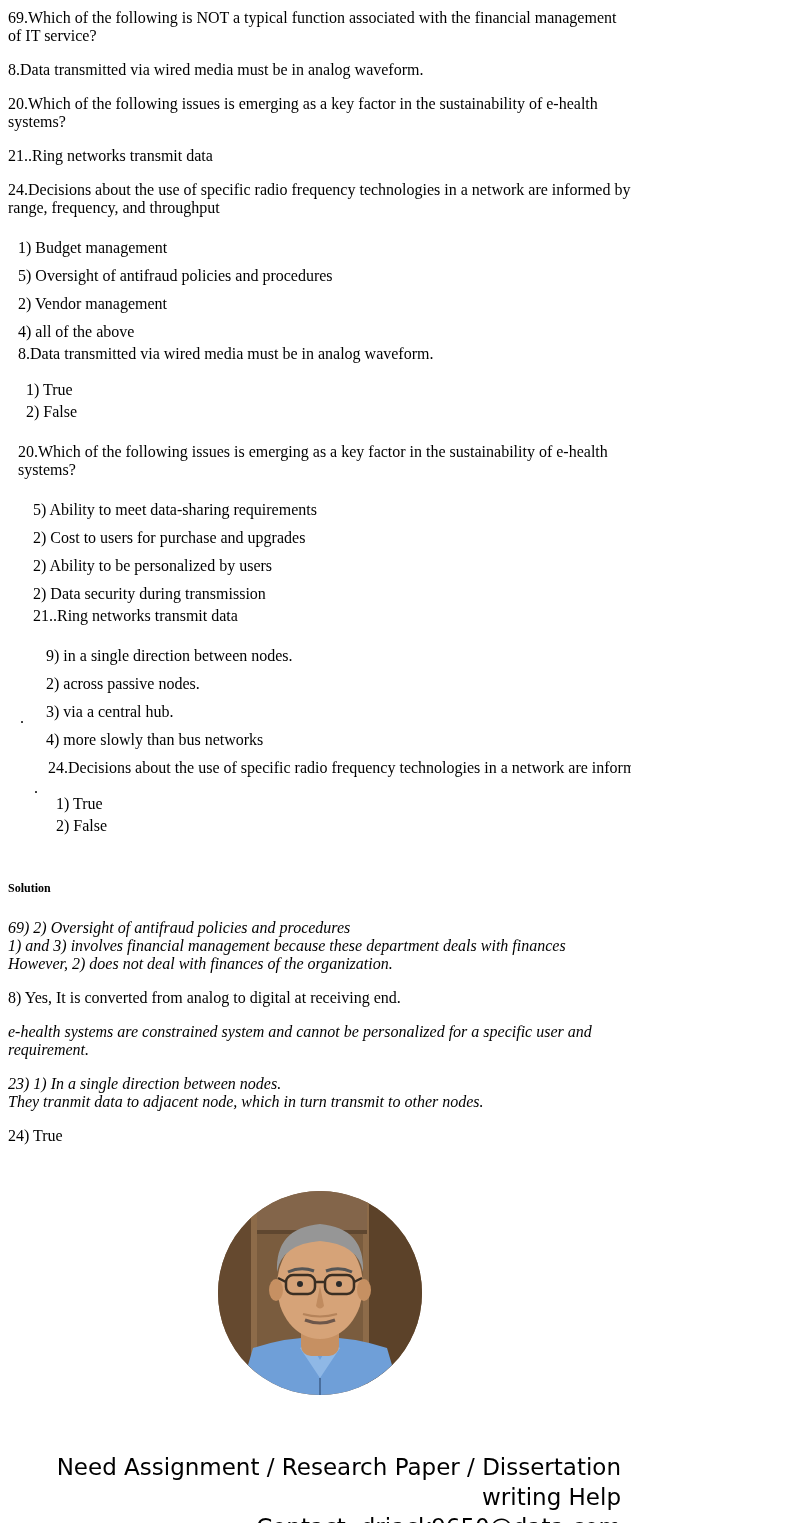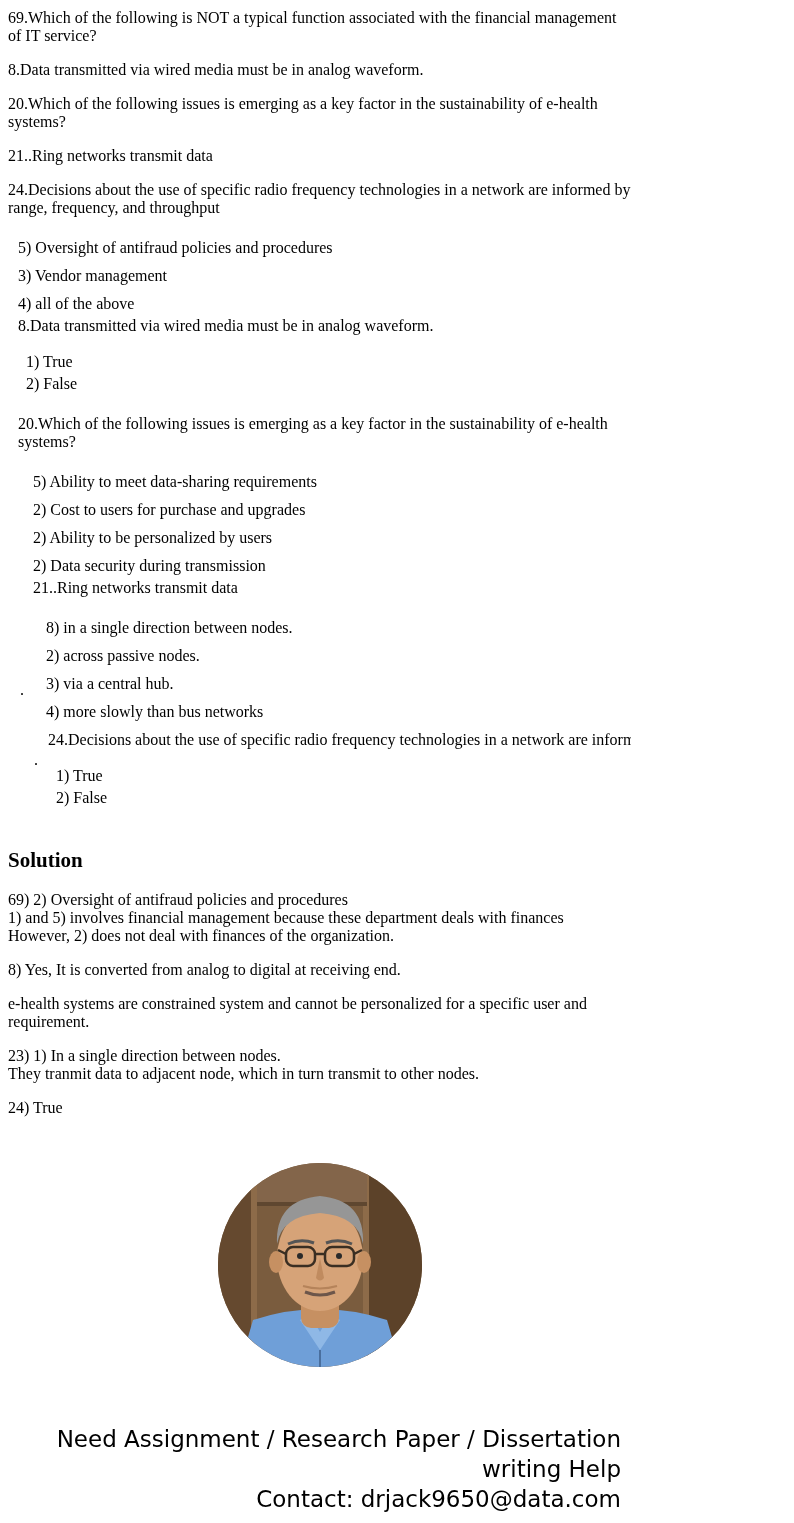--- a/index.html
+++ b/index.html
@@ -38,25 +38,25 @@
     overflow: hidden;
   }
   .stray-dot {
     position: absolute;
     font-size: 16px;
   }
   .dot-a { left: -26px; top: 6px; }
   .dot-b { left: -14px; top: 20px; }
   .solution-heading {
     font-weight: bold;
-    font-size: 21px;
+    font-size: 12px;
     margin: 0 0 22px 0;
   }
   .sol-para { margin: 0 0 16px 0; }
-  .sol-para div { line-height: 18px; }
+  .sol-para div { line-height: 18px; font-style: italic; }
   .avatar-wrap {
     margin-top: 45px;
     text-align: center;
   }
   .avatar {
     display: inline-block;
     width: 206px;
     height: 206px;
   }
   .footer {
@@ -74,55 +74,56 @@
 <body>
 
 <div class="page">
 
   <div class="q line">69.Which of the following is NOT a typical function associated with the financial management of IT service?</div>
   <div class="q line">8.Data transmitted via wired media must be in analog waveform.</div>
   <div class="q line">20.Which of the following issues is emerging as a key factor in the sustainability of e-health systems?</div>
   <div class="q line">21..Ring networks transmit data</div>
   <div class="line mb22">24.Decisions about the use of specific radio frequency technologies in a network are informed by range, frequency, and throughput</div>
 
+  <div class="line ind1 mb10">1) Budget management</div>
   <div class="line ind1 mb10">5) Oversight of antifraud policies and procedures</div>
-  <div class="line ind1 mb10">3) Vendor management</div>
+  <div class="line ind1 mb10">2) Vendor management</div>
   <div class="line ind1 mb4">4) all of the above</div>
 
   <div class="line ind1 mb18">8.Data transmitted via wired media must be in analog waveform.</div>
   <div class="line ind1b mb4">1) True</div>
   <div class="line ind1b mb22">2) False</div>
 
   <div class="line ind1 mb22">20.Which of the following issues is emerging as a key factor in the sustainability of e-health systems?</div>
   <div class="line ind2 mb10">5) Ability to meet data-sharing requirements</div>
   <div class="line ind2 mb10">2) Cost to users for purchase and upgrades</div>
   <div class="line ind2 mb10">2) Ability to be personalized by users</div>
   <div class="line ind2 mb4">2) Data security during transmission</div>
 
   <div class="line ind2 mb22">21..Ring networks transmit data</div>
-  <div class="line ind3 mb10">8) in a single direction between nodes.</div>
+  <div class="line ind3 mb10">9) in a single direction between nodes.</div>
   <div class="line ind3 mb10">2) across passive nodes.</div>
   <div class="line ind3 mb10">
     <span class="stray-dot dot-a">.</span>
     <span>3) via a central hub.</span>
   </div>
   <div class="line ind3 mb10">4) more slowly than bus networks</div>
 
   <div class="line ind3b mb18">
     <span class="stray-dot dot-b">.</span>
     <div class="clip">24.Decisions about the use of specific radio frequency technologies in a network are informed by range, frequency, and throughput</div>
   </div>
   <div class="line ind4 mb4">1) True</div>
   <div class="line ind4 mb44">2) False</div>
 
   <div class="solution-heading">Solution</div>
 
   <div class="sol-para">
     <div>69) 2) Oversight of antifraud policies and procedures</div>
-    <div>1) and 5) involves financial management because these department deals with finances</div>
+    <div>1) and 3) involves financial management because these department deals with finances</div>
     <div>However, 2) does not deal with finances of the organization.</div>
   </div>
 
   <div class="sol-para">8) Yes, It is converted from analog to digital at receiving end.</div>
 
   <div class="sol-para">
     <div>e-health systems are constrained system and cannot be personalized for a specific user and requirement.</div>
   </div>
 
   <div class="sol-para">

